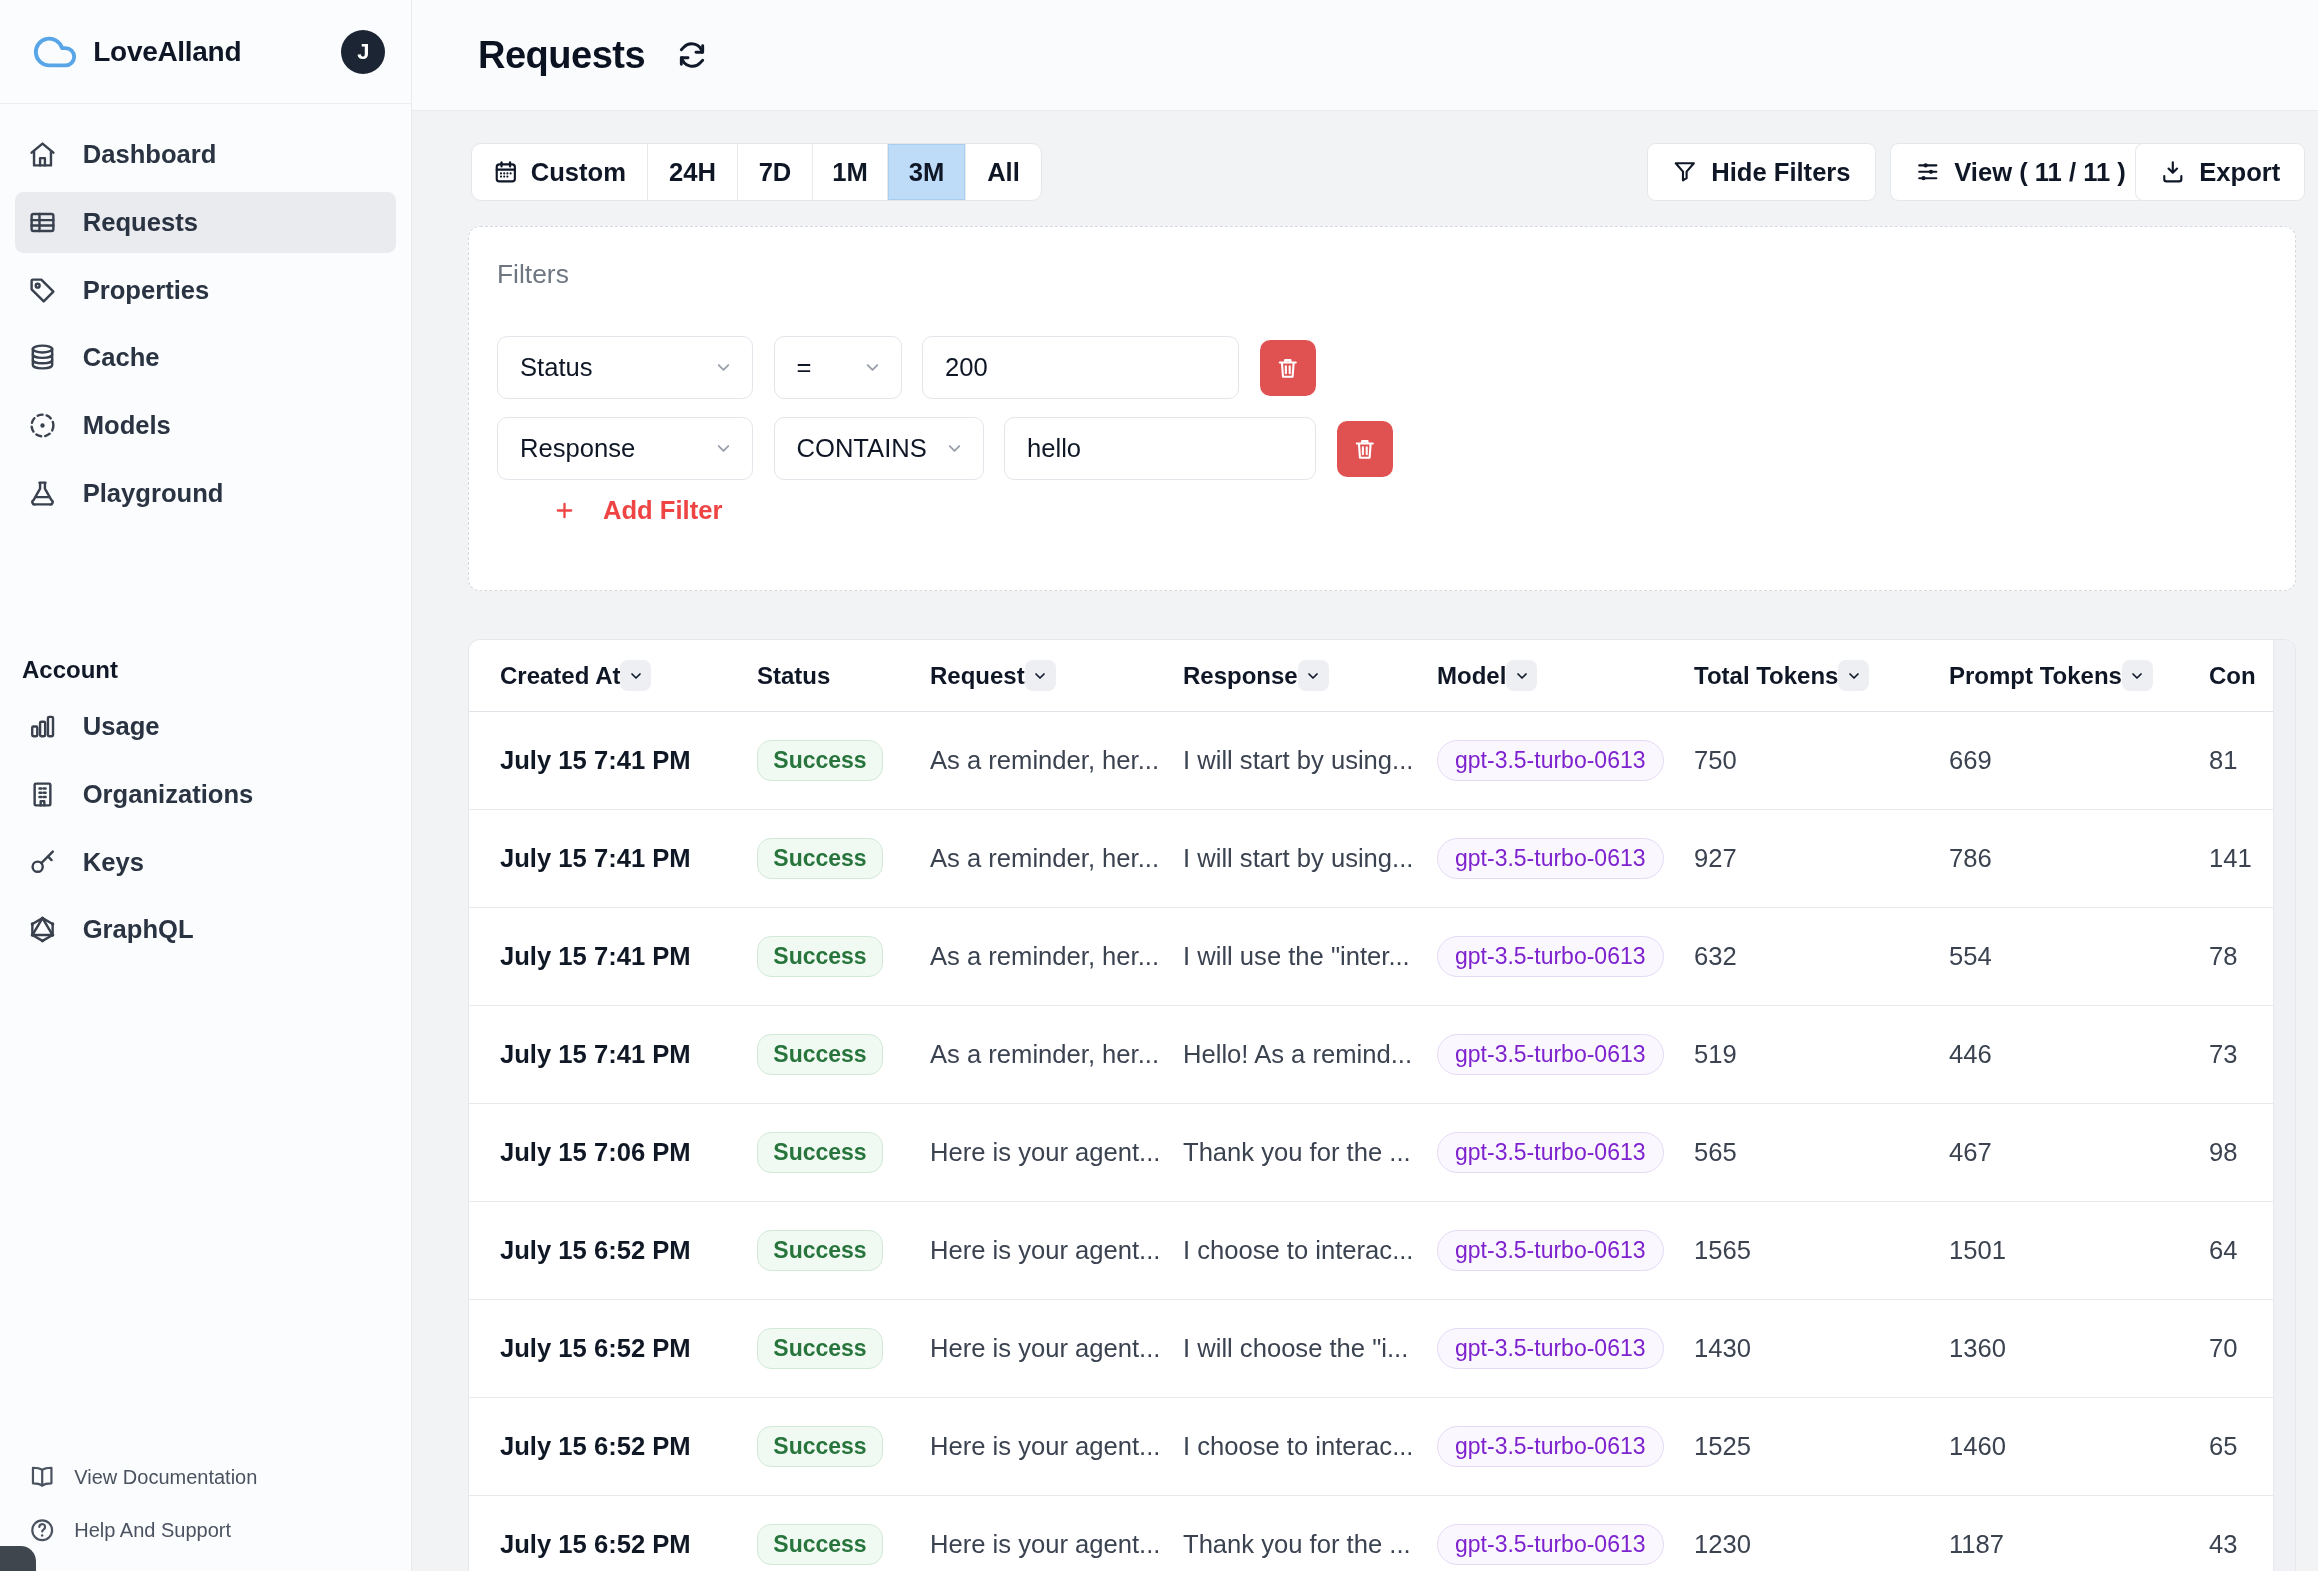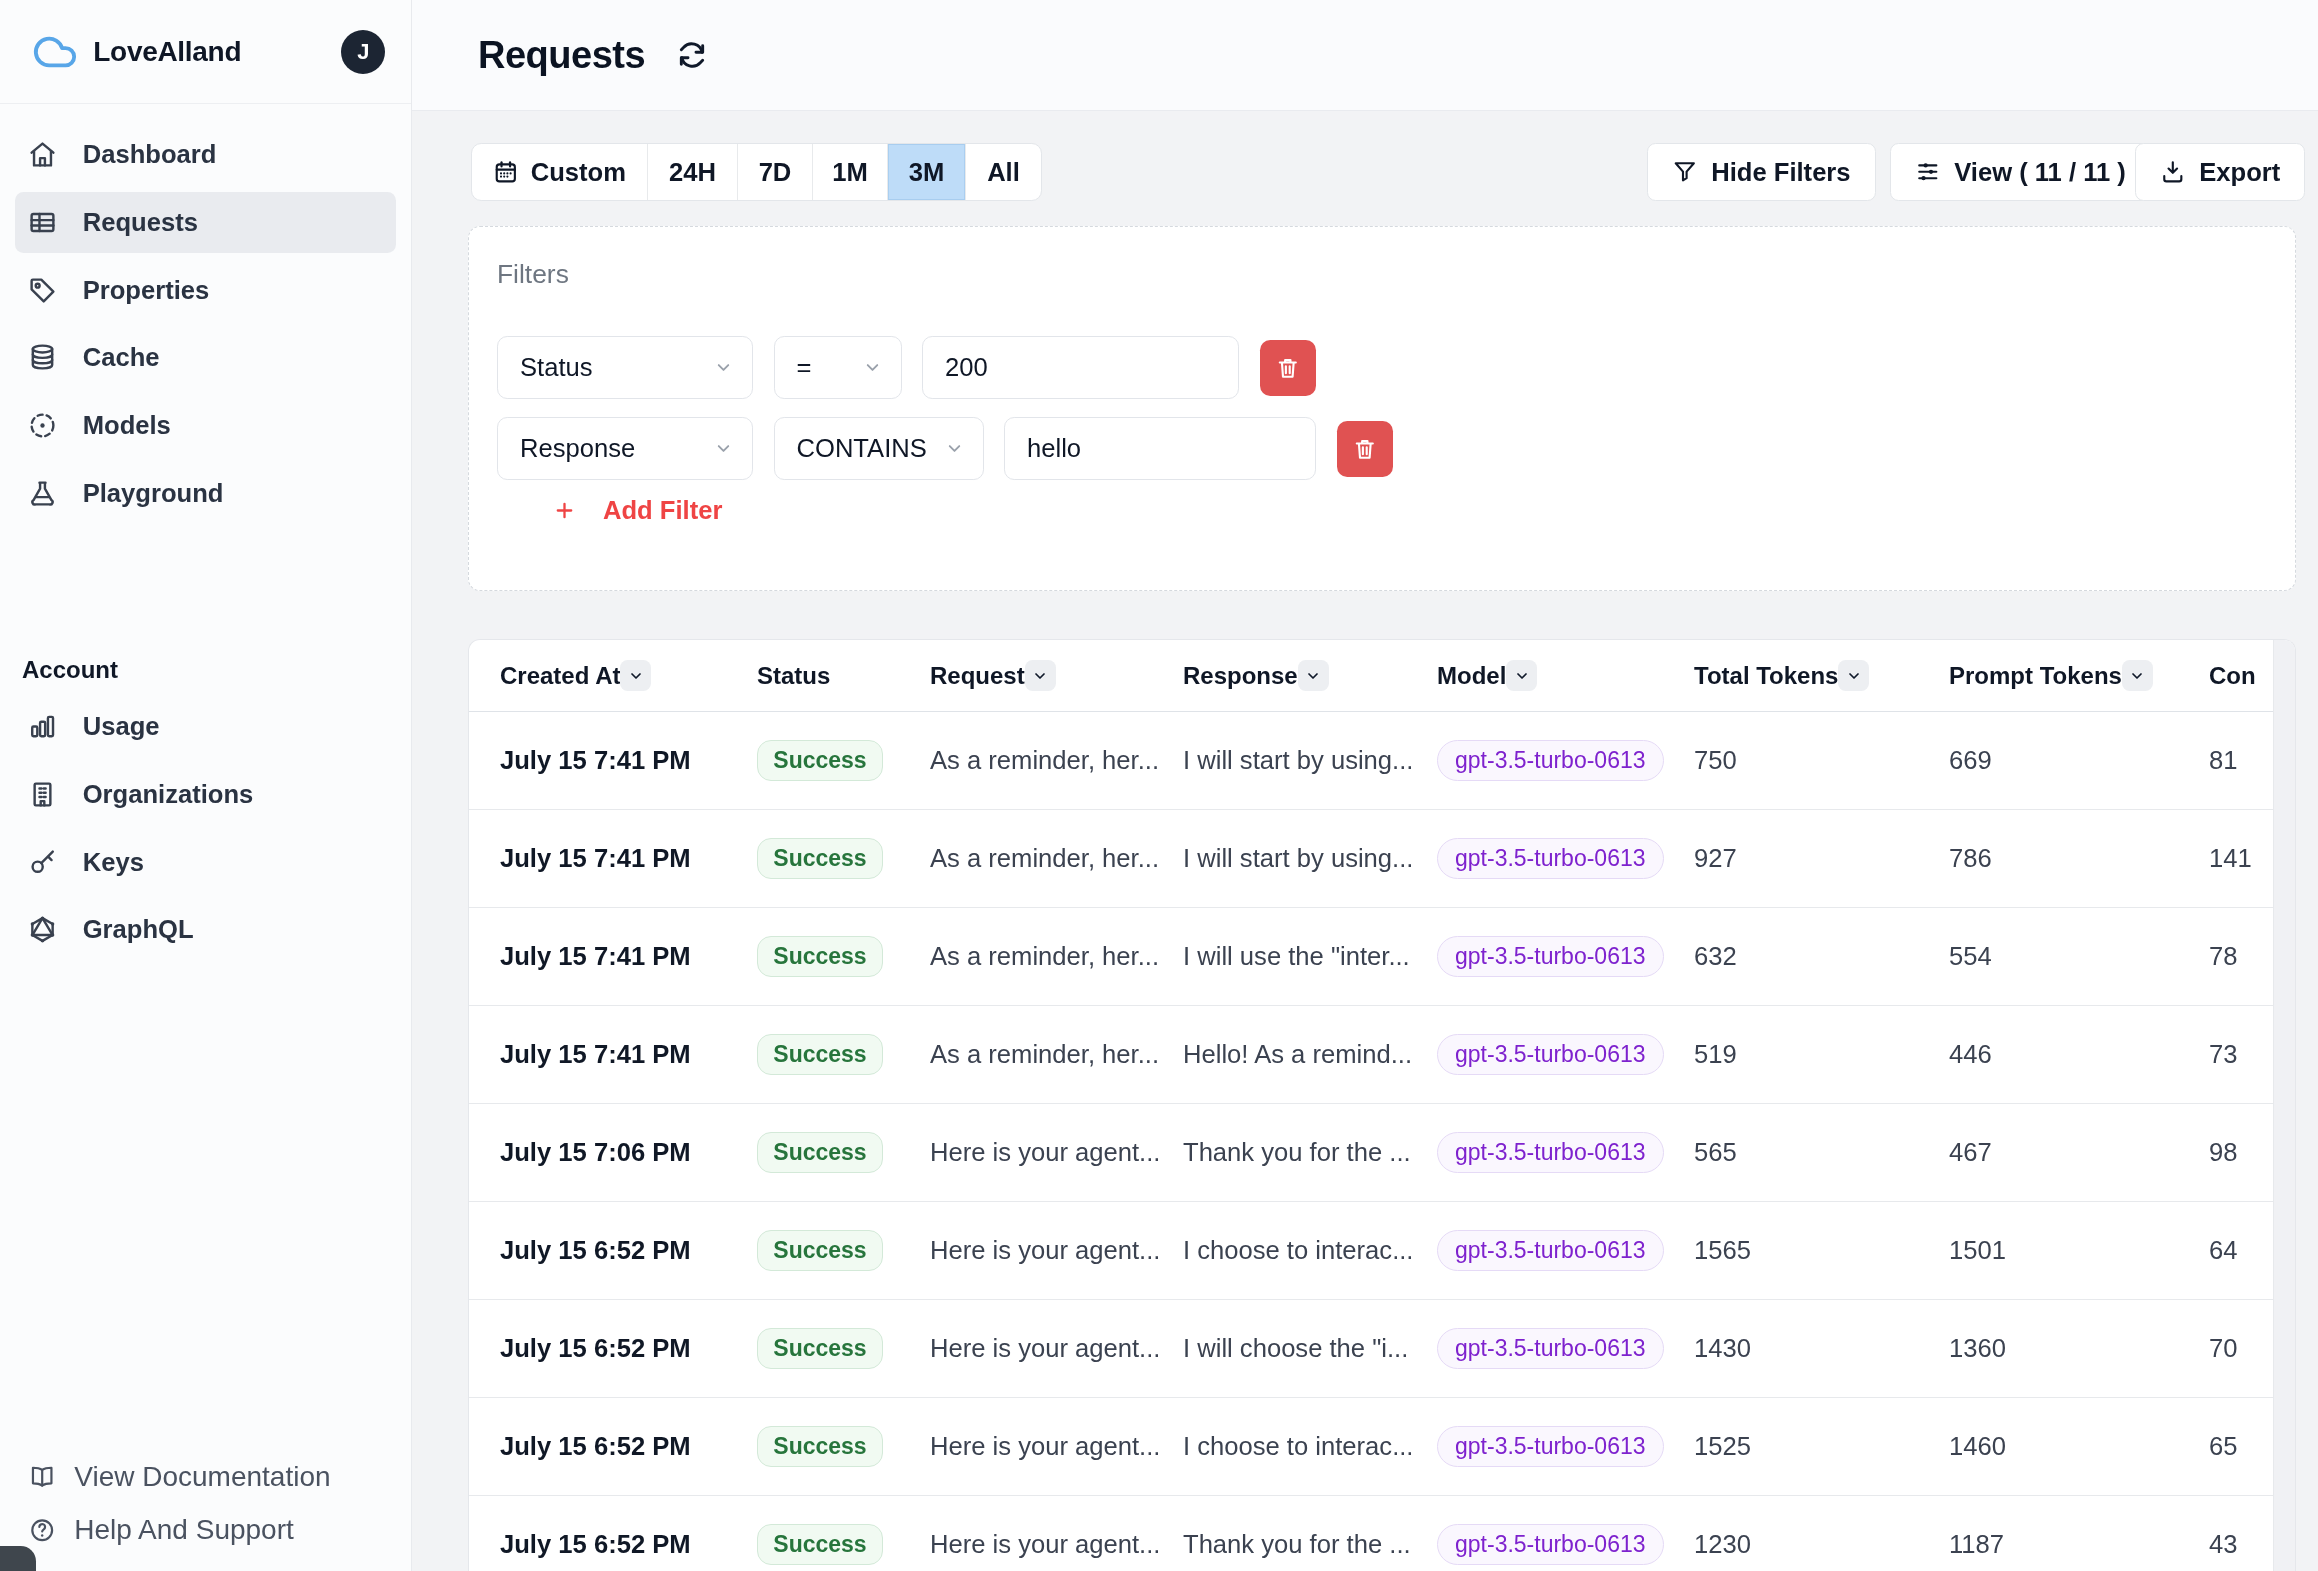--- a/index.html
+++ b/index.html
@@ -16,21 +16,21 @@
   .org-name{flex:1;margin-left:15.3px;font-size:28px;font-weight:700;color:#0f1726;letter-spacing:-0.3px}
   .avatar{width:44px;height:44px;border-radius:50%;background:#1c2533;color:#fff;font-size:22px;font-weight:700;display:flex;align-items:center;justify-content:center}
   .nav{position:absolute;left:15.3px;right:15.3px}
   .nav-main{top:124px}
   .nav-acct{top:696px}
   .nav-item{height:61px;margin-bottom:6.8px;display:flex;align-items:center;gap:25.6px;padding-left:12.8px;border-radius:8.5px;font-size:25.6px;font-weight:600;color:#2a3342;cursor:pointer}
   .nav-item .ic{width:29px;height:29px;color:#39414f;flex:none}
   .nav-item.active{background:#e9ebef}
   .section-label{position:absolute;left:22px;top:656px;font-size:24px;font-weight:700;color:#101827}
   .side-foot{position:absolute;left:15.3px;right:15.3px;bottom:15.3px}
-  .foot-item{height:53px;display:flex;align-items:center;gap:19px;padding-left:13.6px;font-size:28px;color:#4a5260}
+  .foot-item{height:53px;display:flex;align-items:center;gap:19px;padding-left:13.6px;font-size:20px;color:#4a5260}
   .foot-item .ic{width:26.4px;height:26.4px;color:#4a5260;flex:none}
   .corner-peek{position:absolute;left:-17px;bottom:-27px;width:53px;height:53px;border-radius:15.3px;background:#3f464d}
   
   .main{position:absolute;left:412px;top:0;right:0;bottom:0}
   .page-head{position:absolute;left:0;right:0;top:0;height:111px;background:#fafbfd;border-bottom:1.7px solid #e9ebef;box-sizing:border-box;display:flex;align-items:center;padding-left:66px;gap:31px}
   .page-title{font-size:38px;font-weight:800;color:#0b1322;letter-spacing:-0.5px;margin:0}
   .refresh .ic{width:32px;height:32px;stroke-width:2.2;color:#10192a}
   
   .time-range{position:absolute;left:59px;top:143px;height:58px;display:flex;background:#fff;border:1.7px solid #e3e6ea;border-radius:10.2px;overflow:hidden;box-sizing:border-box}
   .seg{display:flex;align-items:center;justify-content:center;gap:12px;font-size:25.6px;font-weight:600;color:#0f1726;border-right:1.7px solid #e8eaec;box-sizing:border-box;cursor:pointer}

